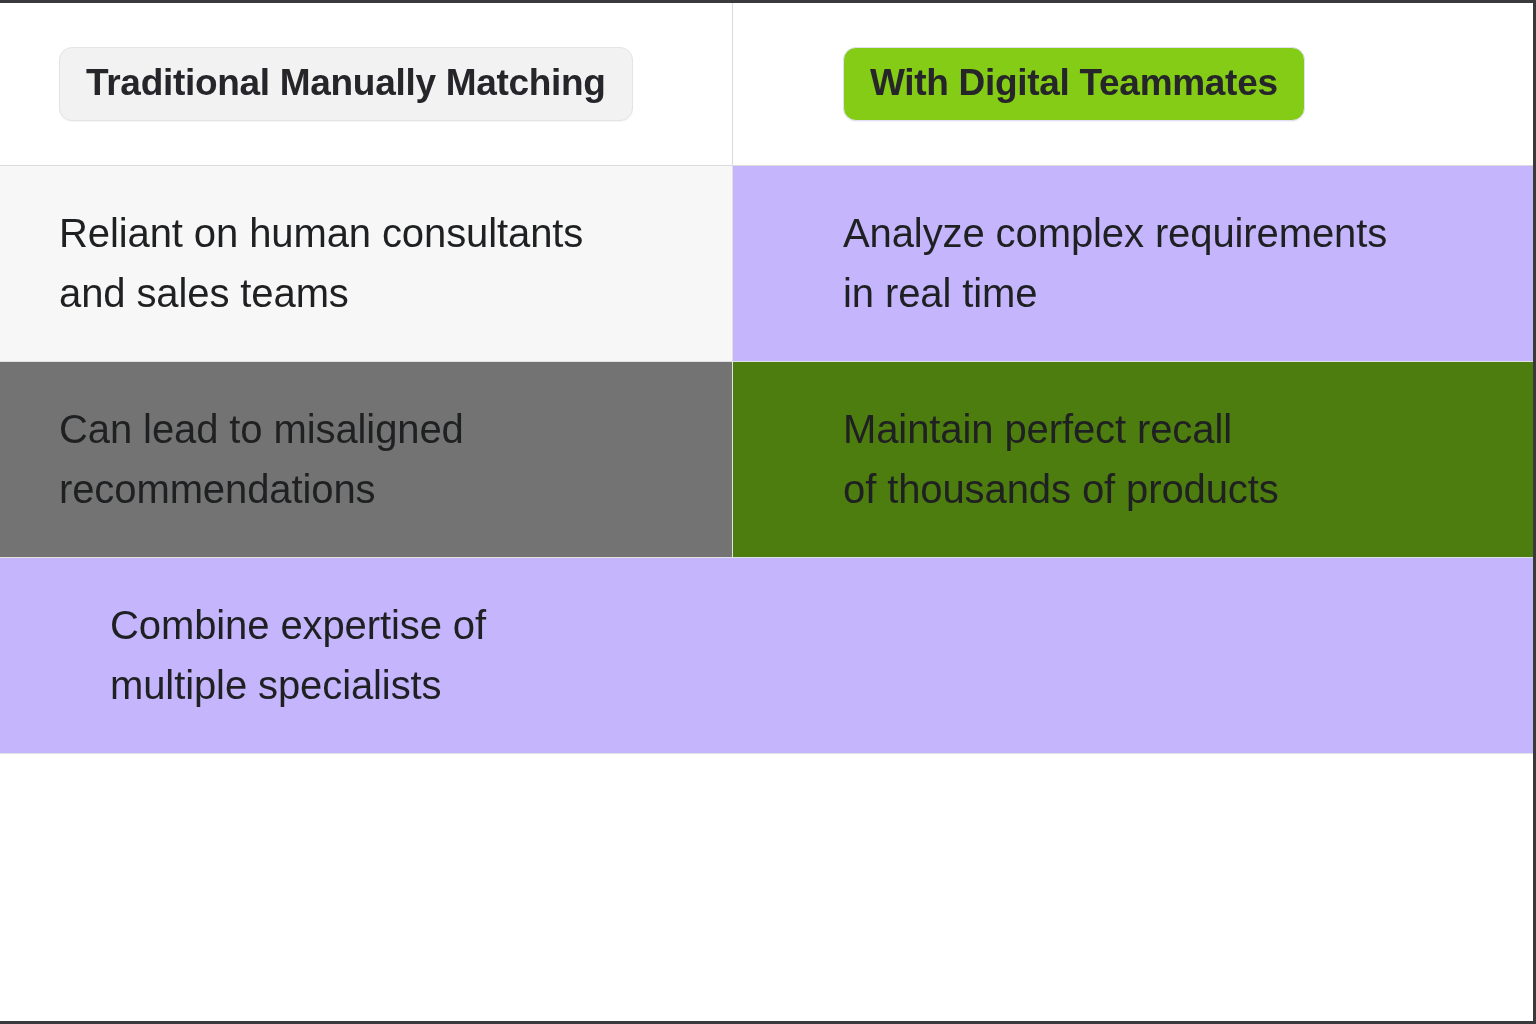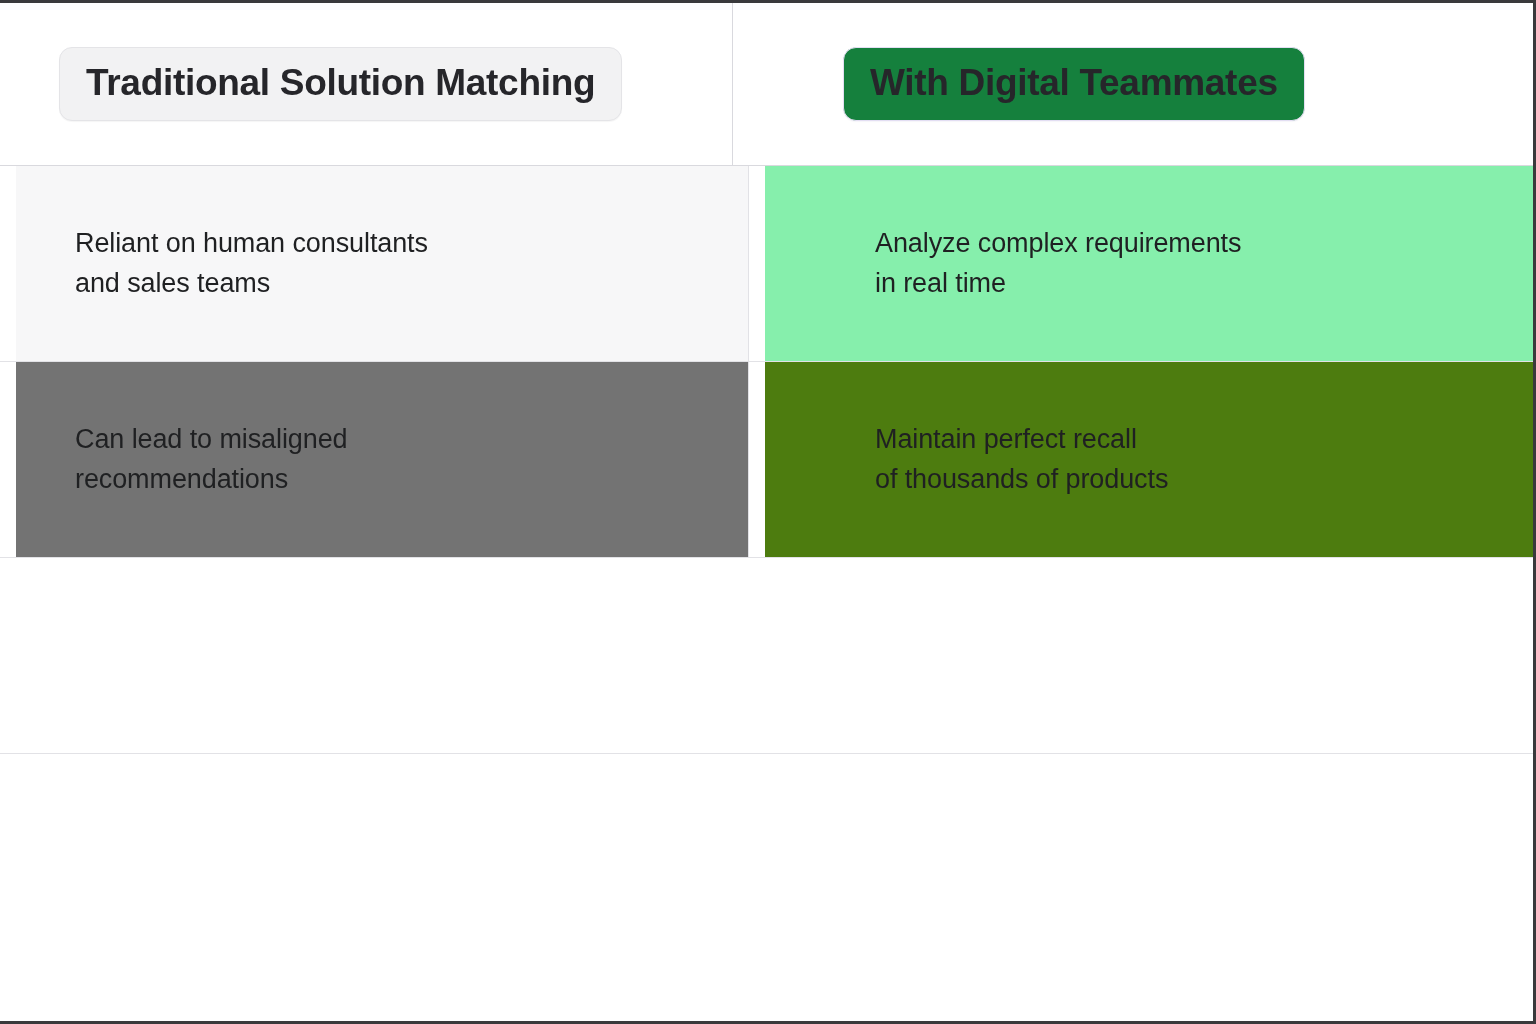--- a/index.html
+++ b/index.html
@@ -63,84 +63,83 @@
     line-height: 1.15;
     color: #26262a;
     white-space: nowrap;
   }
   .pill.traditional {
     background: #f2f2f3;
     border: 1px solid #e4e4e7;
     box-shadow: 0 1px 1px rgba(0,0,0,0.04);
   }
   .pill.digital {
-    background: #15803d;
+    background: #84cc16;
     border: 1px solid #e3def3;
     box-shadow: 0 1px 1px rgba(70,50,140,0.05);
   }
 
   
   .rows-wrap {
     display: flex;
     flex-direction: column;
     flex: 0 0 auto;
   }
   .row {
     display: flex;
     height: 195px;
     flex: 0 0 195px;
     border-bottom: 1px solid #e2e2e6;
   }
   .cell {
     display: flex;
     align-items: center;
     box-sizing: border-box;
-    font-size: 27px;
+    font-size: 40px;
     line-height: 1.48;
     color: #1f2022;
     letter-spacing: -0.1px;
-    margin-left: 16px;
   }
   .cell.left {
     width: 733px;
     flex: 0 0 733px;
     padding: 0 30px 0 59px;
     border-right: 1px solid #e2e2e6;
     background: #737373;
   }
   .cell.right {
     flex: 1 1 auto;
     padding: 0 30px 0 110px;
     background: #4d7c0f;
   }
   .row.shaded .cell.left {
     background: #f7f7f8;
   }
   .row.shaded .cell.right {
-    background: #86efac;
+    background: #c4b5fd;
   }
   .cell-text {
     display: block;
     white-space: pre-line;
   }
 
   
   .footer-strip {
     flex: 1 1 auto;
     background: #ffffff;
   }
 </style>
 </head>
 <body>
 
 <div class="table-frame">
 
   <div class="header-row">
     <div class="header-cell left">
-      <span class="pill traditional">Traditional Solution Matching</span>
+      <span class="pill traditional">Traditional Manually Matching</span>
     </div>
     <div class="header-cell right">
       <span class="pill digital">With Digital Teammates</span>
     </div>
   </div>
 
   <div class="rows-wrap">
 
     <div class="row shaded">
       <div class="cell left">
@@ -158,20 +157,24 @@
         <span class="cell-text">Can lead to misaligned
 recommendations</span>
       </div>
       <div class="cell right">
         <span class="cell-text">Maintain perfect recall
 of thousands of products</span>
       </div>
     </div>
 
     <div class="row shaded">
+      <div class="cell right">
+        <span class="cell-text">Combine expertise of
+multiple specialists</span>
+      </div>
     </div>
 
 
   </div>
 
   <div class="footer-strip"></div>
 
 </div>
 
 </body></html>

